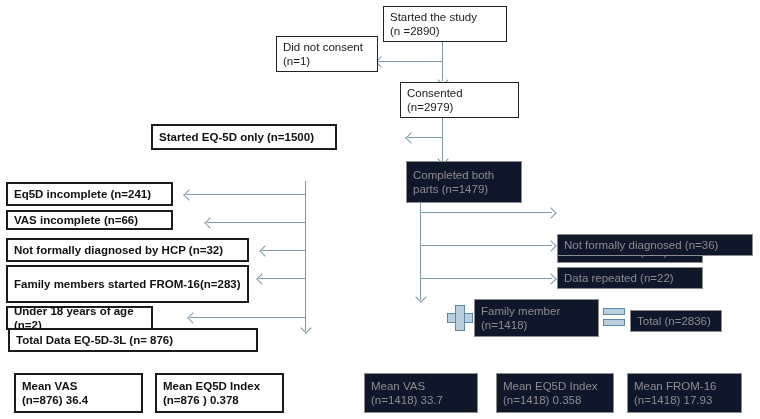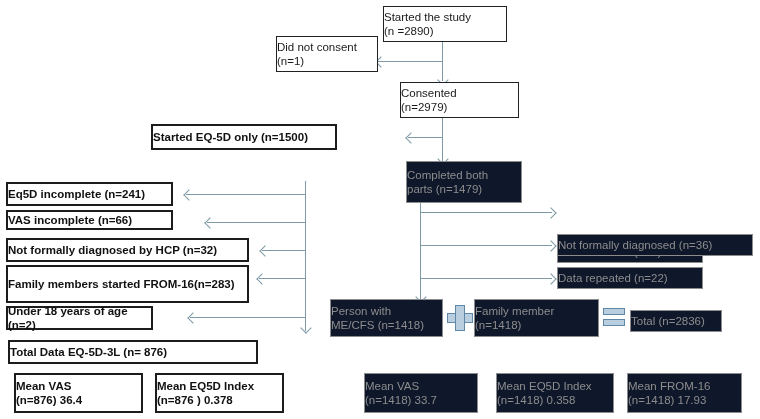--- a/index.html
+++ b/index.html
@@ -16,21 +16,21 @@
     overflow: hidden;
   }
 
   
   .node {
     position: absolute;
     box-sizing: border-box;
     display: flex;
     flex-direction: column;
     justify-content: center;
-    padding: 3px 0;
+    padding: 3px 6px;
     line-height: 1.25;
     white-space: pre-line;
   }
 
   
   .node.plain {
     background: #ffffff;
     border: 1.3px solid #212121;
     color: #1a1a1a;
     font-size: 11.5px;
@@ -182,30 +182,28 @@
   <div class="node bold" style="left:6px; top:182px; width:167px; height:24px;">Eq5D incomplete (n=241)</div>
 
   <div class="node bold" style="left:6px; top:210px; width:167px; height:20px;">VAS incomplete (n=66)</div>
 
   <div class="node bold" style="left:6px; top:238px; width:243px; height:24px;">Not formally diagnosed by HCP (n=32)</div>
 
   <div class="node bold" style="left:6px; top:265px; width:243px; height:38px;">Family members started FROM-16(n=283)</div>
 
   <div class="node bold" style="left:6px; top:306px; width:147px; height:24px;">Under 18 years of age (n=2)</div>
 
-  <div class="node bold" style="left:8px; top:340px; width:250px; height:24px;">Total Data EQ-5D-3L (n= 876)</div>
+  <div class="node bold" style="left:8px; top:328px; width:250px; height:24px;">Total Data EQ-5D-3L (n= 876)</div>
 
   <div class="node muted" style="left:557px; top:201px; width:146px; height:22px;margin-top:40px;">Miscellaneous (n=3)</div>
 
   <div class="node muted" style="left:557px; top:234px; width:196px; height:22px;">Not formally diagnosed (n=36)</div>
 
   <div class="node muted" style="left:557px; top:267px; width:146px; height:22px;">Data repeated  (n=22)</div>
 
-  <div class="node muted" style="left:330px; top:299px; width:113px; height:38px;">Person with
-ME/CFS (n=1418)</div>
 
   <div class="op-plus" style="left:447px; top:305px;">
     <i class="bar-h"></i>
     <i class="bar-v"></i>
     <span class="cut ch"></span>
   </div>
 
   <div class="node muted" style="left:474px; top:299px; width:125px; height:38px;">Family member
 (n=1418)</div>
 

